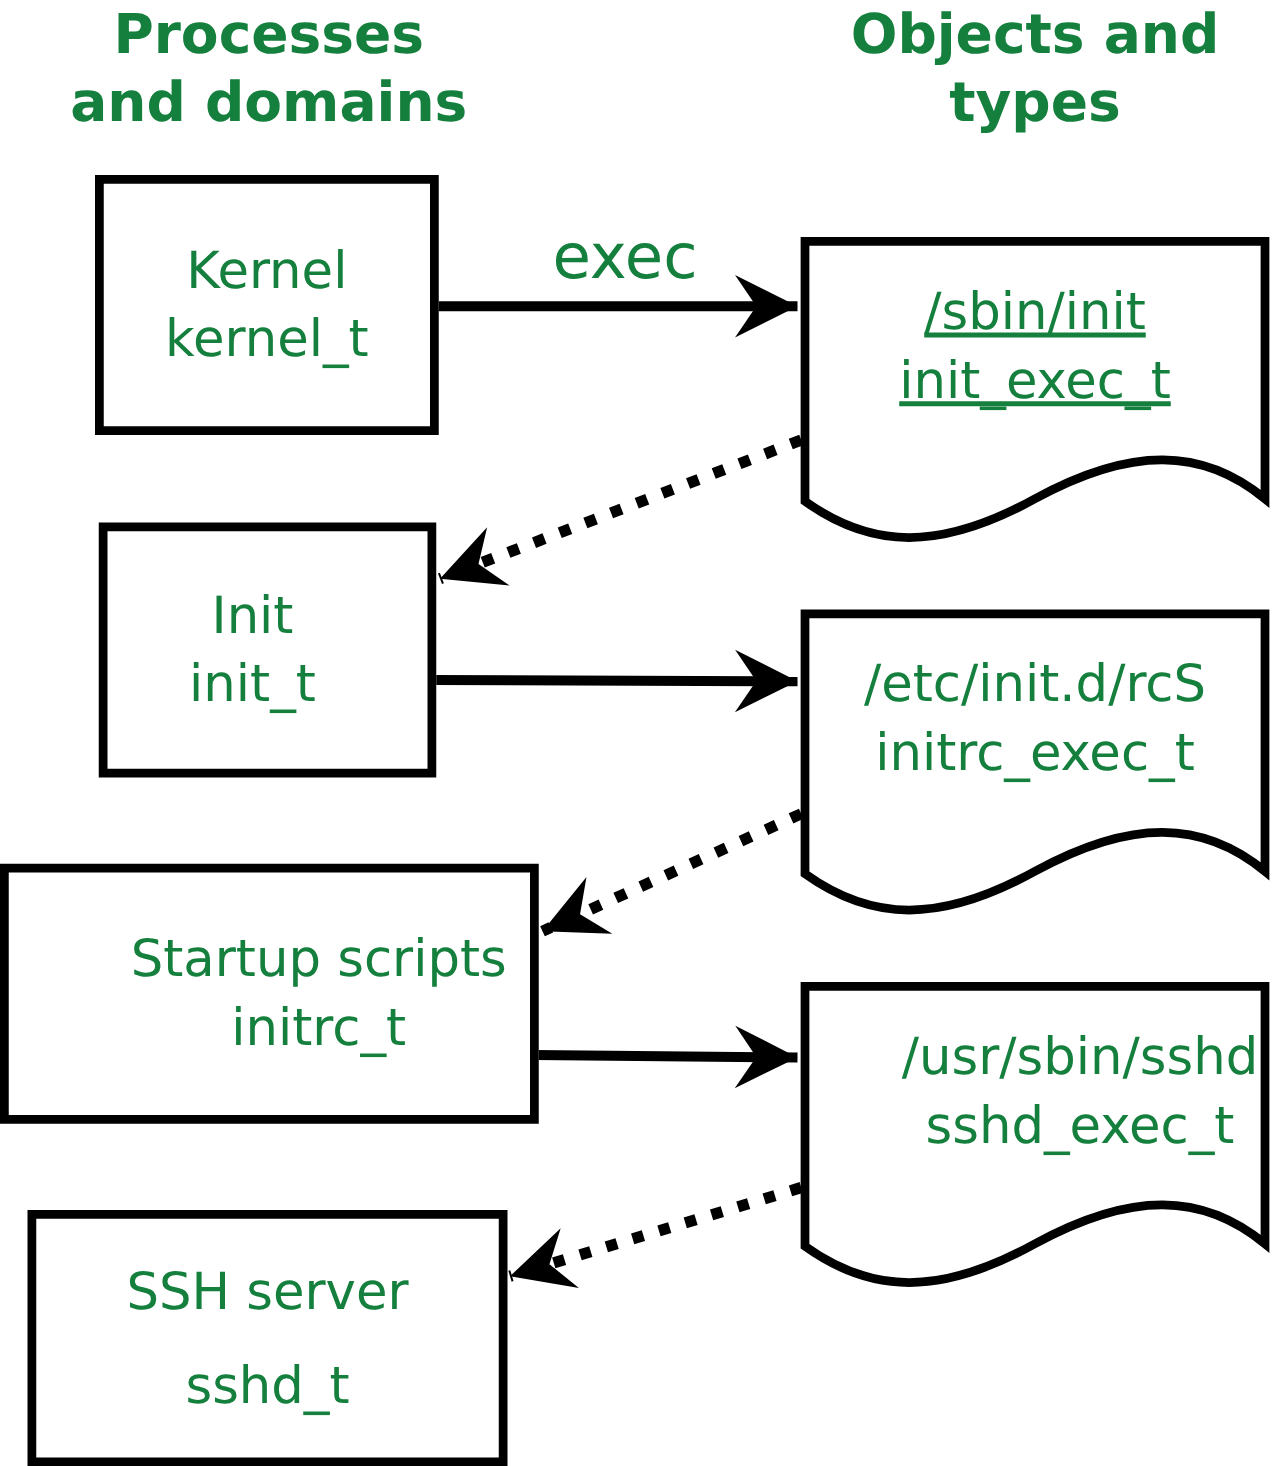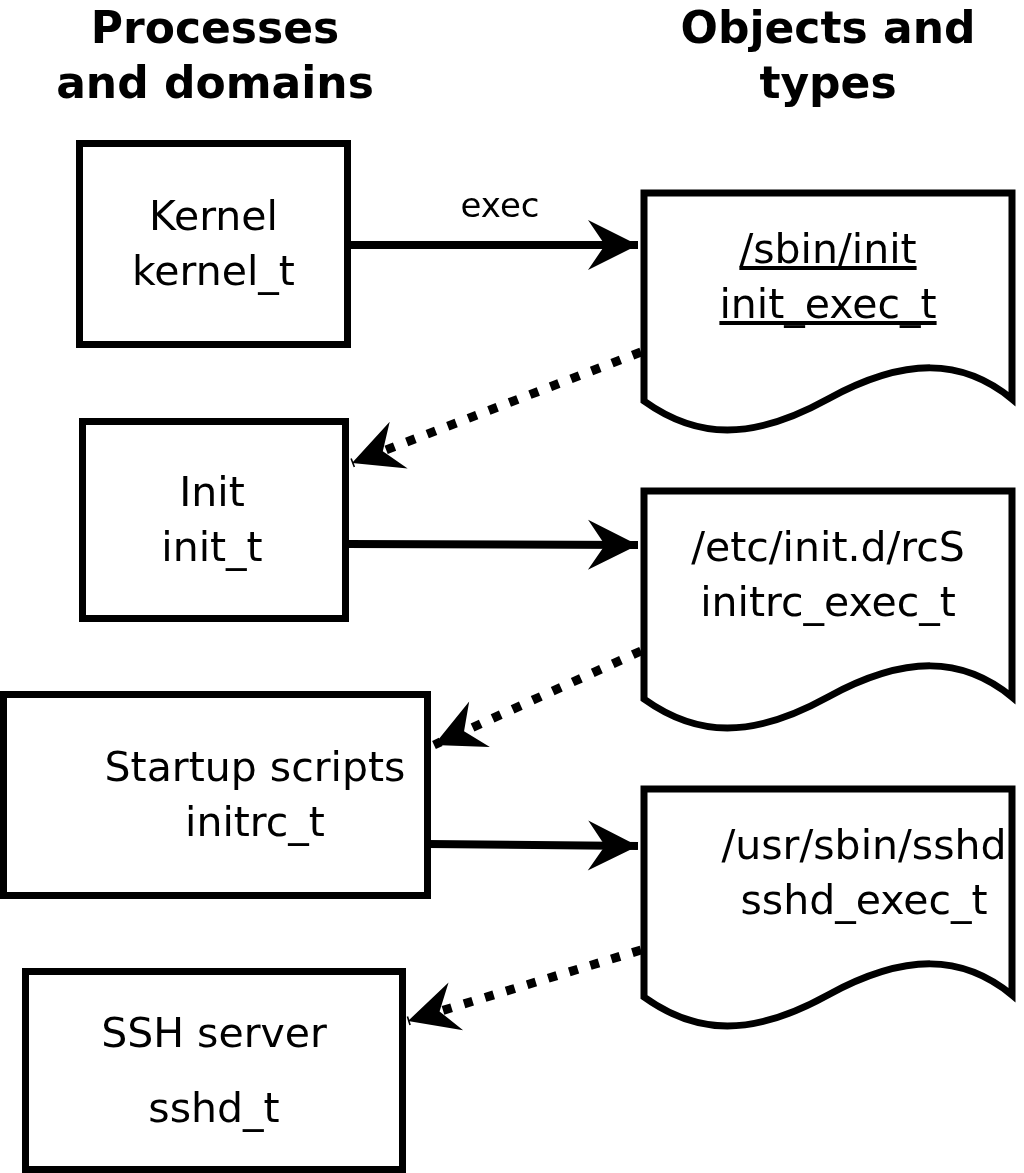--- a/index.html
+++ b/index.html
@@ -1,32 +1,32 @@
 <!DOCTYPE html>
 <html><head>
 <meta charset="utf-8">
 <style>
   html,body{margin:0;padding:0;background:#ffffff;}
   .canvas{
     position:relative;width:1024px;height:1173px;background:#ffffff;
-    font-family:"DejaVu Sans","Liberation Sans",sans-serif;color:#000000;overflow:hidden;
+    font-family:"DejaVu Sans","Liberation Sans",sans-serif;color:#15803d;overflow:hidden;
   }
   .canvas svg{position:absolute;left:0;top:0;}
   .pbox{
     position:absolute;border:7px solid #000000;background:#ffffff;box-sizing:border-box;
   }
   .lbl{
     position:absolute;display:flex;flex-direction:column;align-items:center;justify-content:center;
     text-align:center;font-size:41px;line-height:55px;white-space:nowrap;
   }
   .hdr{
     position:absolute;font-weight:bold;font-size:44px;line-height:55px;text-align:center;white-space:nowrap;
   }
   .arrow-label{
-    position:absolute;font-size:34px;line-height:46px;text-align:center;white-space:nowrap;
+    position:absolute;font-size:50px;line-height:46px;text-align:center;white-space:nowrap;
   }
 </style>
 </head>
 <body>
 
 <div class="canvas">
 
   <svg width="1024" height="1173" viewBox="0 0 1024 1173">
     <defs>
       <marker id="ah" markerUnits="userSpaceOnUse" markerWidth="54" markerHeight="52" viewBox="0 0 54 52" refX="52" refY="26" orient="auto">
@@ -56,21 +56,21 @@
     <div>types</div>
   </div>
 
   <div class="pbox" style="left:76px;top:140px;width:275px;height:208px;"></div>
   <div class="lbl" style="left:76px;top:140px;width:275px;height:208px;">
     <div>Kernel</div>
     <div>kernel_t</div>
   </div>
 
   <div class="pbox" style="left:79px;top:418px;width:270px;height:204px;"></div>
-  <div class="lbl" style="left:77px;top:418px;width:270px;height:204px;border-radius:19px;">
+  <div class="lbl" style="left:67px;top:418px;width:270px;height:204px;border-radius:19px;">
     <div>Init</div>
     <div>init_t</div>
   </div>
 
   <div class="pbox" style="left:0px;top:691px;width:431px;height:208px;"></div>
   <div class="lbl" style="left:0px;top:691px;width:510px;height:208px;">
     <div>Startup scripts</div>
     <div>initrc_t</div>
   </div>
 

